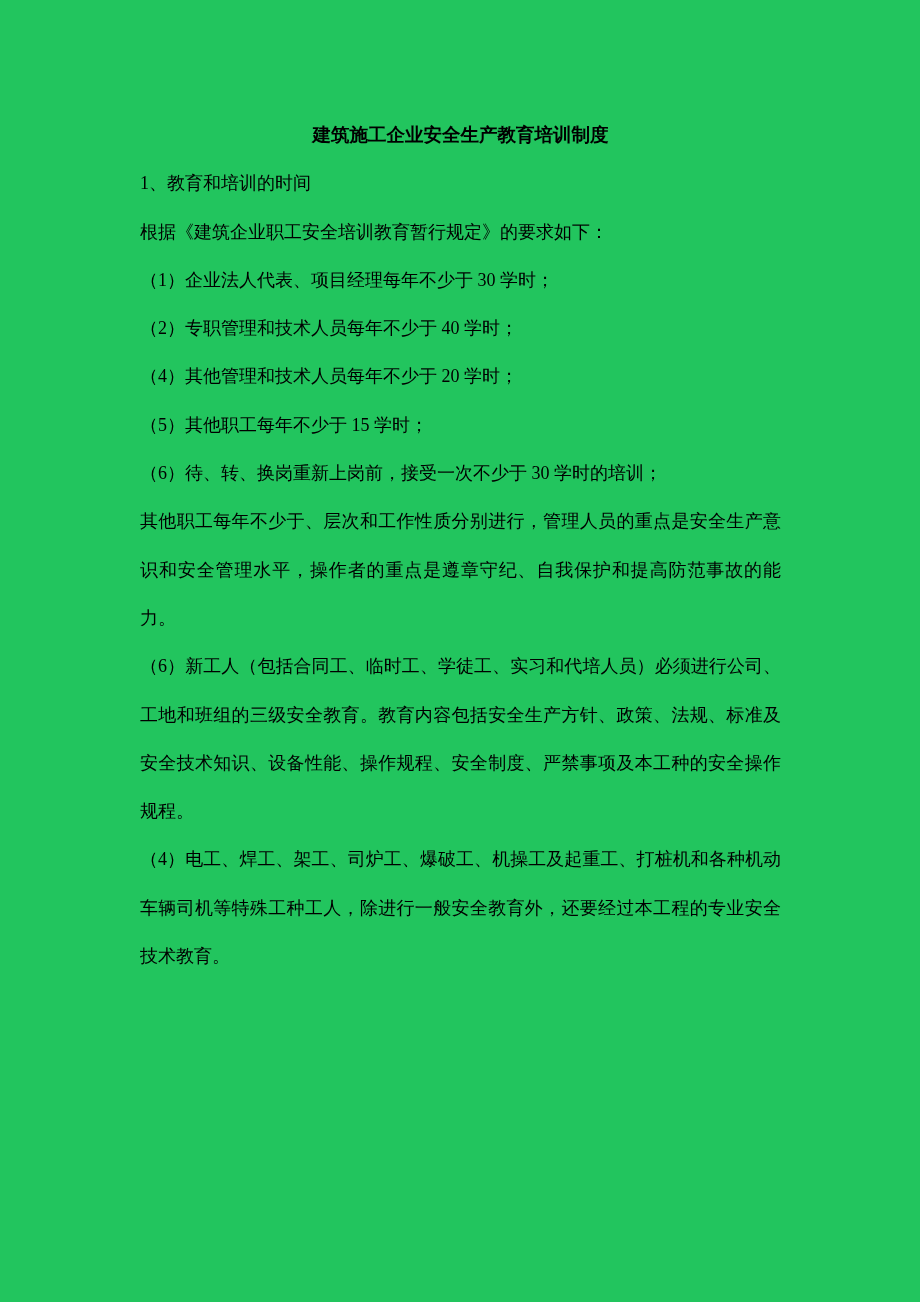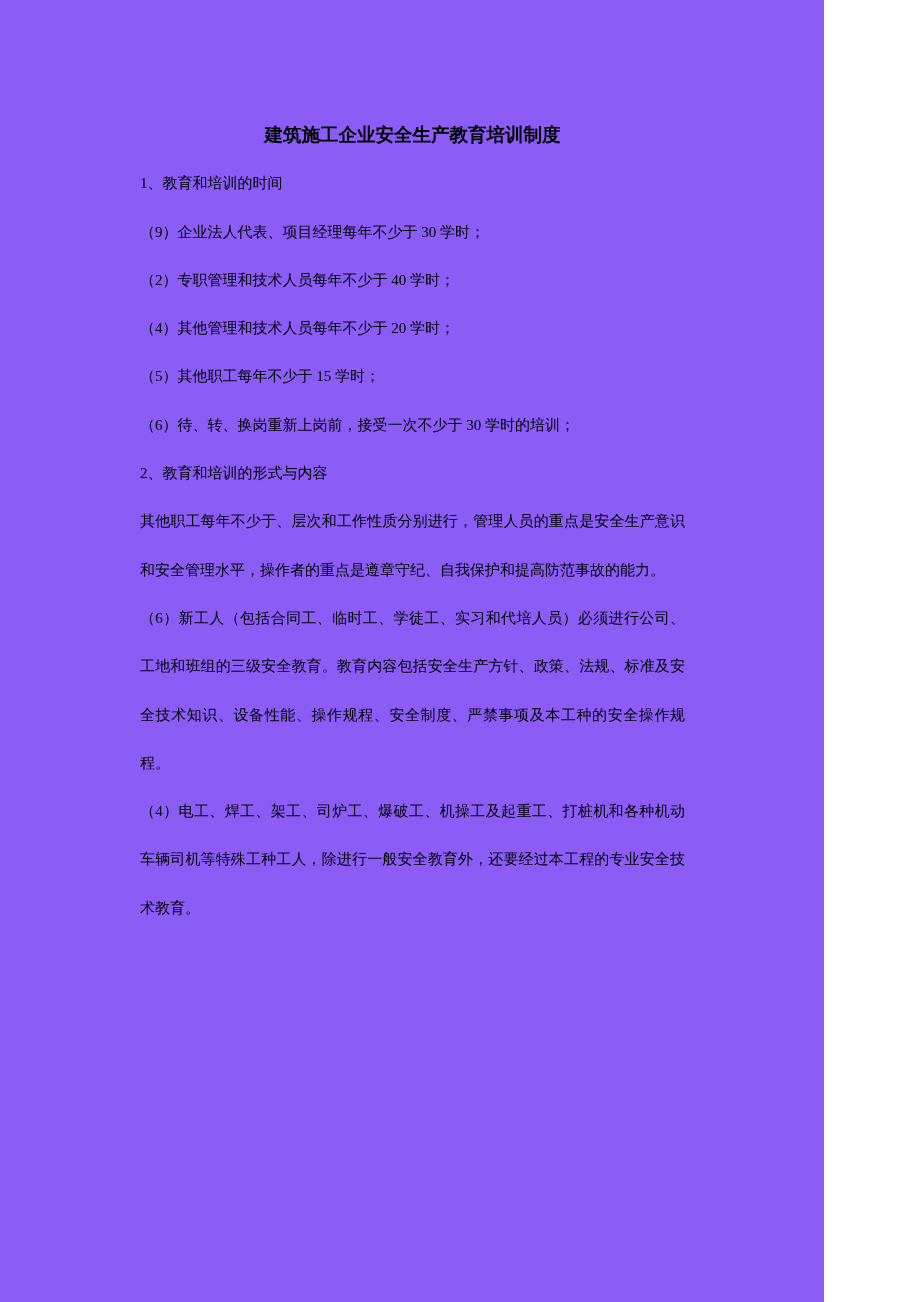--- a/index.html
+++ b/index.html
@@ -9,53 +9,53 @@
   }
   body {
     width: 920px;
     height: 1302px;
     font-family: "Liberation Serif", "DejaVu Serif", serif;
     color: #000000;
     overflow: hidden;
   }
   .page {
     box-sizing: border-box;
-    width: 824px;
+    width: 920px;
     height: 1302px;
-    background: #8b5cf6;
+    background: #22c55e;
     padding: 111px 139px 0 140px;
     overflow: hidden;
   }
   .doc-title {
     margin: 0;
     font-size: 18.5px;
     font-weight: bold;
     line-height: 48.3px;
     text-align: center;
     white-space: nowrap;
   }
   .para {
     margin: 0;
-    font-size: 15px;
+    font-size: 18px;
     font-weight: normal;
     line-height: 48.3px;
     text-align: justify;
     text-justify: inter-character;
     word-break: normal;
   }
 </style>
 </head>
 <body>
 
 <div class="page">
   <h1 class="doc-title">建筑施工企业安全生产教育培训制度</h1>
 
   <p class="para">1、教育和培训的时间</p>
-  <p class="para">（9）企业法人代表、项目经理每年不少于 30 学时；</p>
+  <p class="para">根据《建筑企业职工安全培训教育暂行规定》的要求如下：</p>
+  <p class="para">（1）企业法人代表、项目经理每年不少于 30 学时；</p>
   <p class="para">（2）专职管理和技术人员每年不少于 40 学时；</p>
   <p class="para">（4）其他管理和技术人员每年不少于 20 学时；</p>
   <p class="para">（5）其他职工每年不少于 15 学时；</p>
   <p class="para">（6）待、转、换岗重新上岗前，接受一次不少于 30 学时的培训；</p>
-  <p class="para">2、教育和培训的形式与内容</p>
   <p class="para">其他职工每年不少于、层次和工作性质分别进行，管理人员的重点是安全生产意识和安全管理水平，操作者的重点是遵章守纪、自我保护和提高防范事故的能力。</p>
   <p class="para">（6）新工人（包括合同工、临时工、学徒工、实习和代培人员）必须进行公司、工地和班组的三级安全教育。教育内容包括安全生产方针、政策、法规、标准及安全技术知识、设备性能、操作规程、安全制度、严禁事项及本工种的安全操作规程。</p>
   <p class="para">（4）电工、焊工、架工、司炉工、爆破工、机操工及起重工、打桩机和各种机动车辆司机等特殊工种工人，除进行一般安全教育外，还要经过本工程的专业安全技术教育。</p>
 </div>
 
 </body></html>

